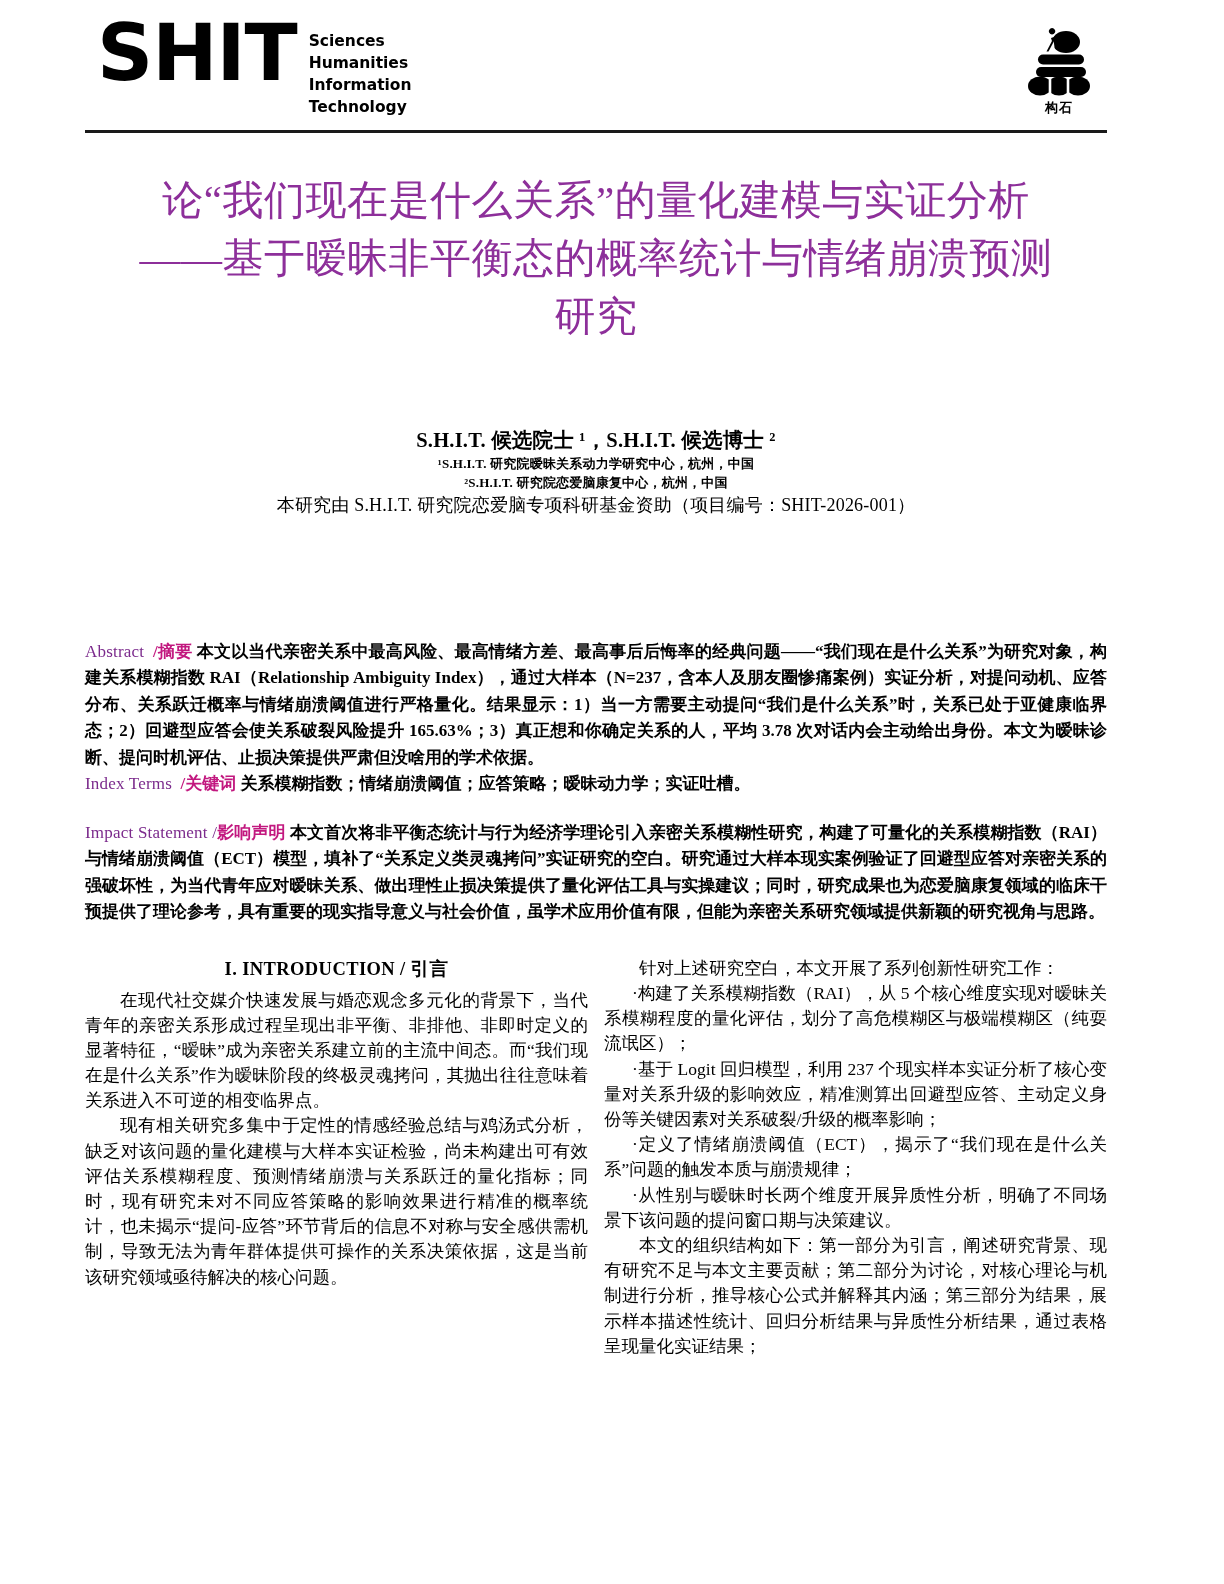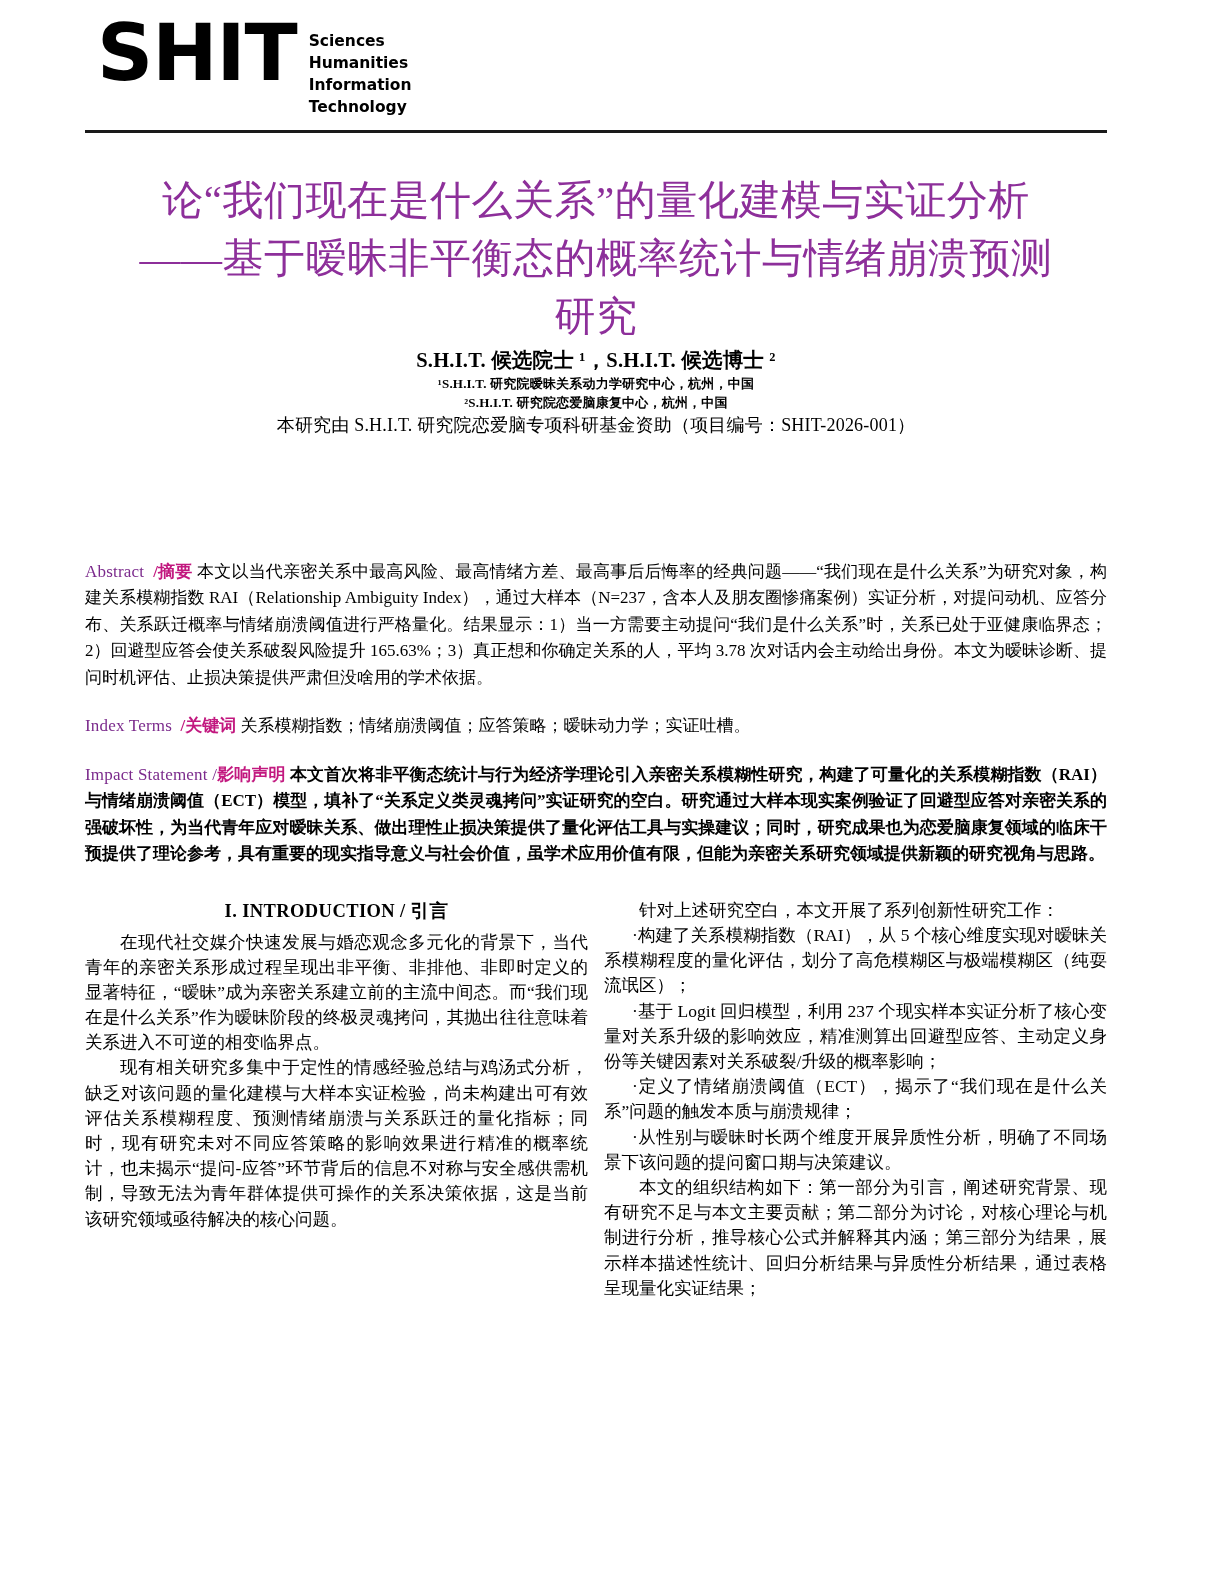--- a/index.html
+++ b/index.html
@@ -83,20 +83,21 @@
     font-size: 41px;
     line-height: 1.42;
     font-weight: 400;
     margin: 38px auto 0;
     width: 940px;
     letter-spacing: 0.5px;
   }
 
   
   .authors {
+    margin-top: 80px;
     text-align: center;
   }
   .author-line {
     font-size: 20.5px;
     font-weight: 700;
     letter-spacing: 0.2px;
   }
   .affil {
     font-size: 13px;
     line-height: 1.48;
@@ -120,23 +121,23 @@
   }
   .lbl-en {
     color: #7b2a8c;
     font-weight: 400;
     letter-spacing: 0.2px;
   }
   .lbl-cn {
     color: #c2187f;
     font-weight: 700;
   }
-  .abstract-body { font-weight: 400; }
-
-  .terms-block { margin-top: 22px; }
+  .abstract-body { font-weight: 700; }
+
+  .terms-block { }
   .impact-block { margin-top: 22px; }
   .impact-body { font-weight: 700; }
 
   
   .columns {
     margin-top: 30px;
     display: flex;
     gap: 16px;
   }
   .col {
@@ -169,20 +170,42 @@
     <div class="brand-block">
       <div class="brand-word">SHIT</div>
       <div class="brand-expansion">
         <div>Sciences</div>
         <div>Humanities</div>
         <div>Information</div>
         <div>Technology</div>
       </div>
     </div>
 
+    <div class="pub-logo">
+      <svg width="80" height="72" viewBox="0 0 80 72">
+
+        <ellipse cx="47" cy="16" rx="14" ry="11" fill="#000"></ellipse>
+
+        <path d="M26 26 L34 9 L36 26 Z" fill="#fff"></path>
+        <path d="M33 8.5 a3.2 3.2 0 1 1 0.1 0 Z" fill="#000"></path>
+        <path d="M27.5 25.5 L34.5 12 L35.6 14 L29.5 25.5 Z" fill="#000"></path>
+        <rect x="32" y="12" width="12" height="3.4" fill="#000" transform="rotate(-18 32 12)"></rect>
+
+        <rect x="19" y="28.5" width="46" height="10" rx="5" fill="#000"></rect>
+
+        <rect x="17" y="41" width="50" height="10" rx="5" fill="#000"></rect>
+
+        <ellipse cx="21" cy="60" rx="12" ry="9.5" fill="#000"></ellipse>
+        <ellipse cx="40" cy="60" rx="12" ry="9.5" fill="#000"></ellipse>
+        <ellipse cx="59" cy="60" rx="12" ry="9.5" fill="#000"></ellipse>
+        <path d="M31 52 L31 69" stroke="#fff" stroke-width="2.6" fill="none"></path>
+        <path d="M49 52 L49 69" stroke="#fff" stroke-width="2.6" fill="none"></path>
+      </svg>
+      <div class="pub-logo-caption">构石</div>
+    </div>
   </div>
 
   <hr class="masthead-rule">
 
   <h1 class="doc-title">论“我们现在是什么关系”的量化建模与实证分析——基于暧昧非平衡态的概率统计与情绪崩溃预测研究</h1>
 
   <div class="authors">
     <div class="author-line">S.H.I.T. 候选院士 ¹，S.H.I.T. 候选博士 ²</div>
     <div class="affil">¹S.H.I.T. 研究院暧昧关系动力学研究中心，杭州，中国</div>
     <div class="affil">²S.H.I.T. 研究院恋爱脑康复中心，杭州，中国</div>

